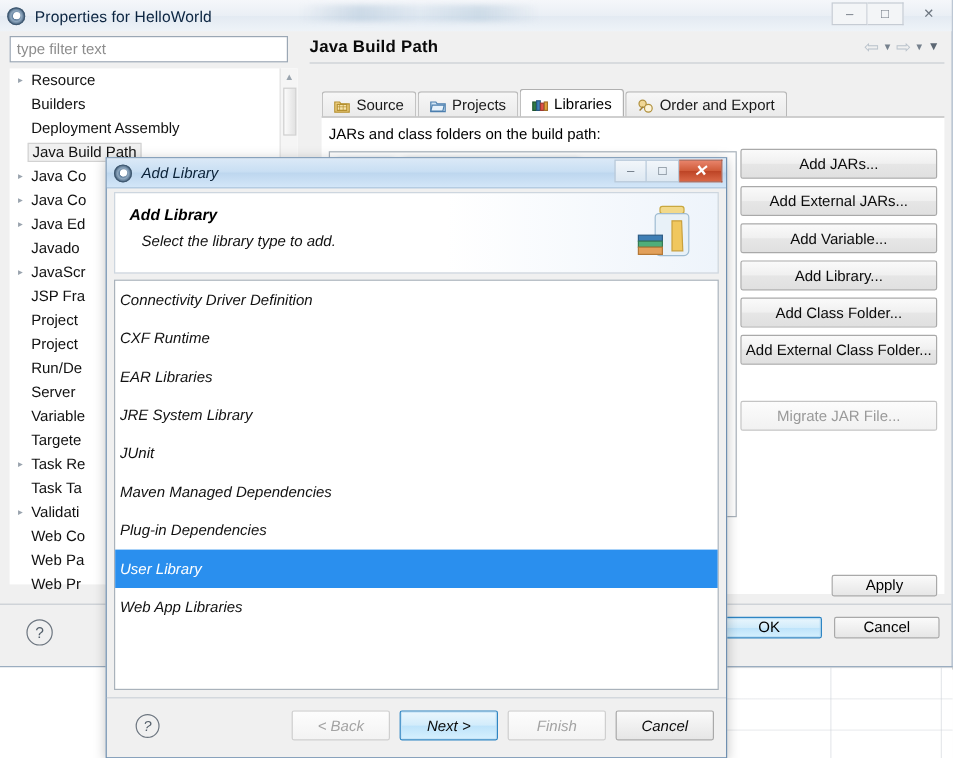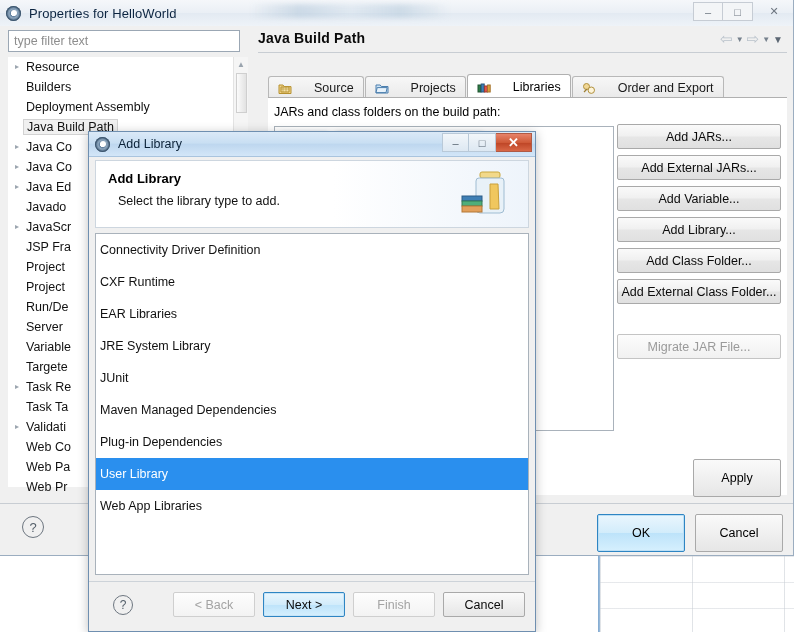--- a/index.html
+++ b/index.html
@@ -107,21 +107,21 @@
   #page-title {
     font-size:14px; font-weight:bold; color:#0a0a0a; letter-spacing:.2px;
   }
   #nav-arrows { position:absolute; right:4px; top:0px; display:flex; align-items:center; gap:3px; color:#7b8794; }
   .nav-arrow { font-size:15px; color:#b9c2cb; }
   .nav-caret { font-size:8px; color:#76818d; }
   #hdr-rule { position:absolute; left:0; right:0; top:22px; height:1px; background:#c8cdd3; }
 
   #tabs { position:absolute; left:10px; top:44px; display:flex; align-items:flex-end; }
   .tab {
-    height:23px; display:flex; align-items:center; gap:22px;
+    height:23px; display:flex; align-items:center; gap:5px;
     padding:0 9px; font-size:12.5px; color:#1a1a1a;
     background:linear-gradient(to bottom,#f7f7f7,#e9e9e9);
     border:1px solid #b8b8b8; border-bottom:none;
     border-top-left-radius:3px; border-top-right-radius:3px;
     margin-right:1px;
   }
   .tab.active {
     background:#ffffff; border-color:#b0b0b0; height:25px; color:#000;
   }
   #tab-body {
@@ -155,37 +155,38 @@
   #apply-row { position:absolute; right:6px; bottom:-2px; }
   #props-footer-rule { position:absolute; left:0; right:0; top:503px; height:1px; background:#c8cdd3; }
   #help-icon-props {
     position:absolute; left:22px; top:516px; width:22px; height:22px;
     border:1.4px solid #6d7680; border-radius:50%;
     display:flex; align-items:center; justify-content:center;
     color:#55606b; font-size:13px;
   }
   #props-okcancel { position:absolute; right:10px; top:514px; display:flex; gap:10px; }
   .big-btn {
-    width:88px; height:38px; border-radius:2px; font-size:12.5px;
+    width:88px; height:18px; border-radius:2px; font-size:12.5px;
     display:flex; align-items:center; justify-content:center;
     border:1px solid #a9a9a9;
     background:linear-gradient(to bottom,#fafafa,#e6e6e6);
   }
   .big-btn.default {
     border:1px solid #2e85c3;
     background:linear-gradient(to bottom,#eaf6fd 0%, #d2ecfb 50%, #bde3fa 51%, #d6f0fe 100%);
     box-shadow:0 0 0 1px #bcdff5 inset;
   }
 
   
   #addlib {
-    position:absolute; left:88px; top:131px; width:448px; height:501px;
+    position:absolute; left:88px; top:131px; width:518px; height:501px;
     background:#f0f0f0;
     border:1px solid #6f8fb0;
     box-shadow:0 2px 10px rgba(0,0,0,.25);
+    font-style:italic;
   }
   #addlib-titlebar {
     height:25px; position:relative; display:flex; align-items:center; padding-left:6px;
     background:linear-gradient(to bottom,#dbe9f7 0%, #c9dff3 45%, #bed7ef 52%, #d3e6f8 100%);
     border-bottom:1px solid #a9c4de;
   }
   #addlib-title-text { margin-left:8px; font-size:12.5px; color:#0a2137; }
   #addlib-winbtns { position:absolute; right:3px; top:1px; display:flex; }
   .al-winbtn {
     width:27px; height:19px; border:1px solid #b9c9d8;

